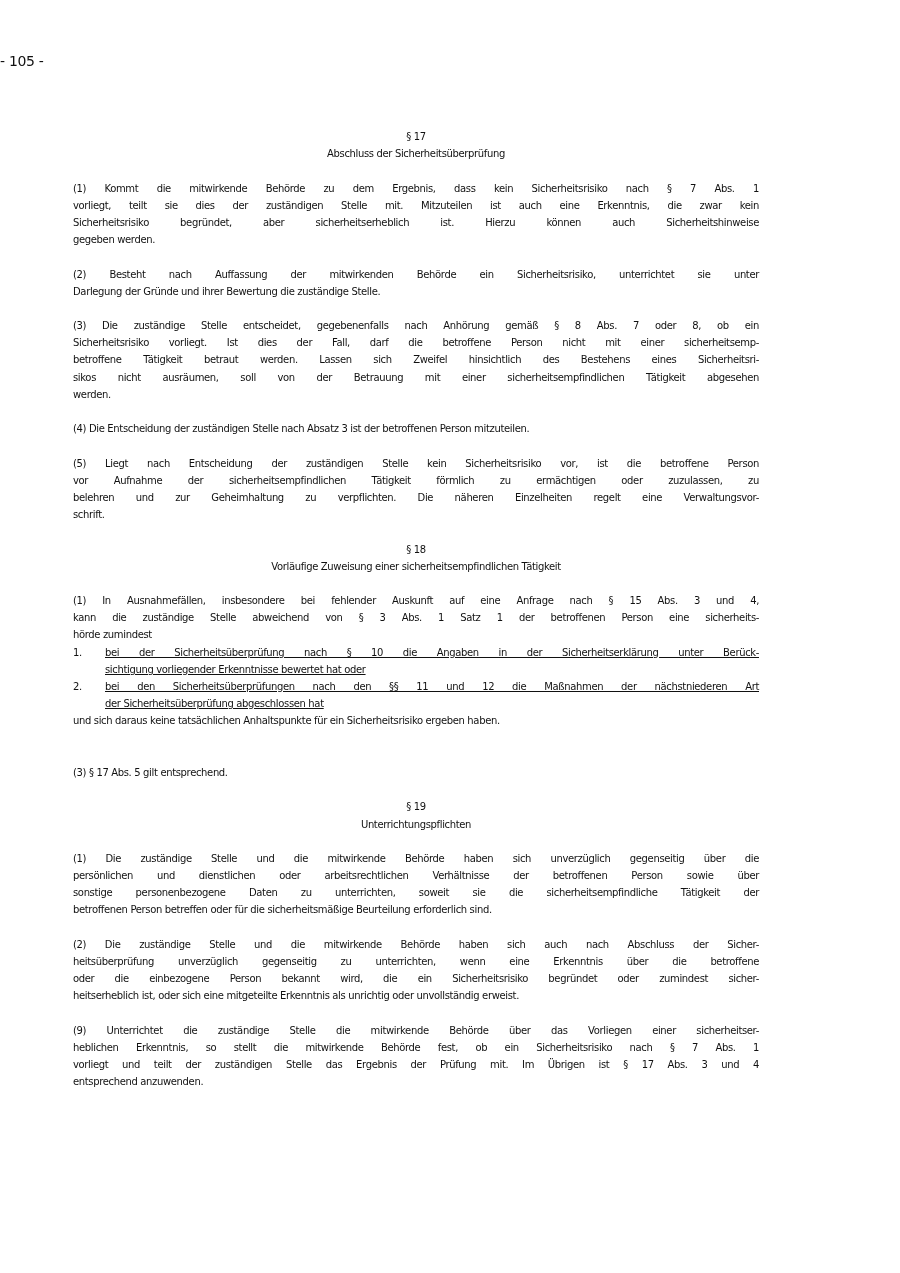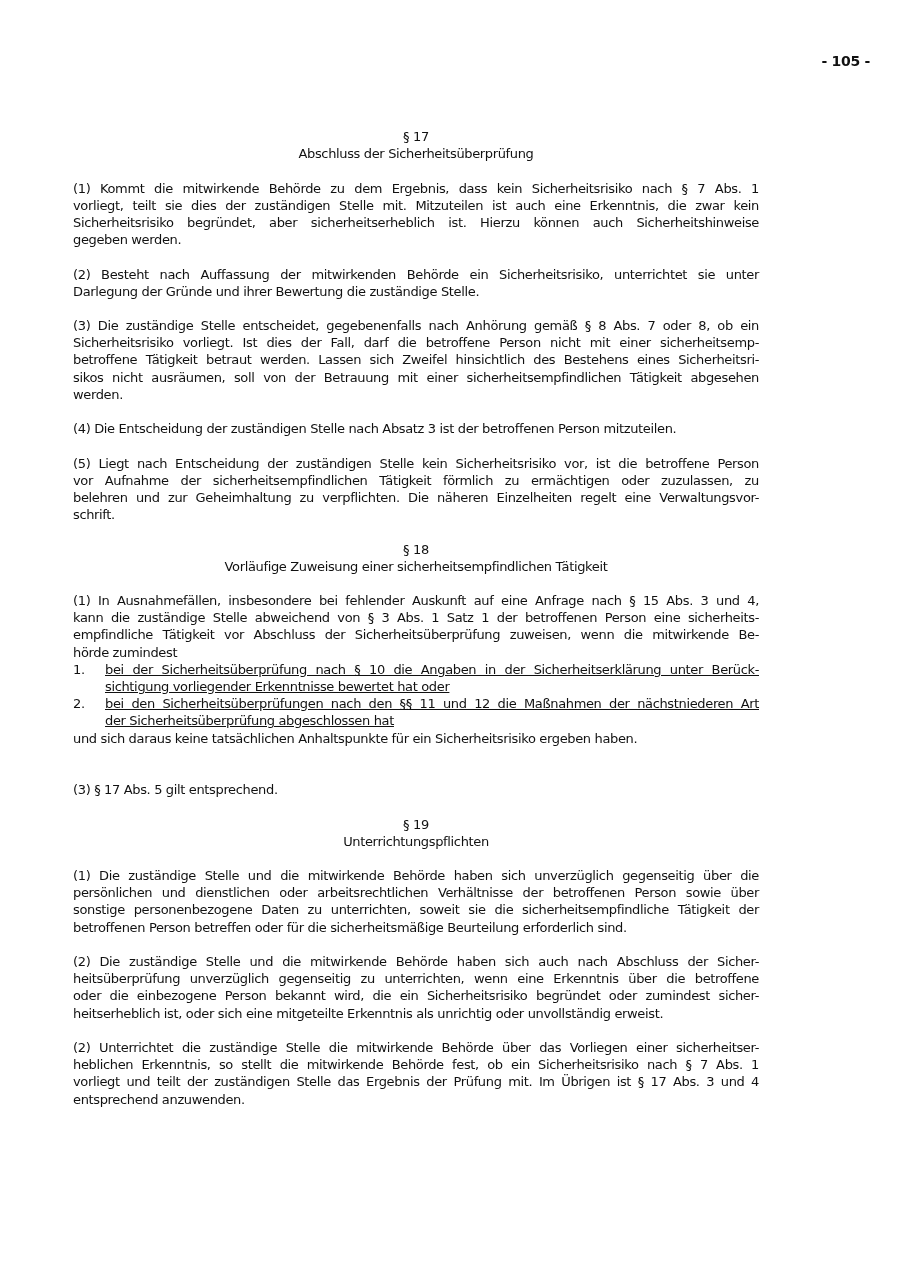--- a/index.html
+++ b/index.html
@@ -1,21 +1,21 @@
 <!DOCTYPE html>
 <html><head>
 <meta charset="utf-8">
 <style>
   html, body { margin: 0; padding: 0; background: #ffffff; }
   body { width: 900px; height: 1273px; position: relative; overflow: hidden;
          font-family: "DejaVu Sans", "Liberation Sans", sans-serif; color: #111; }
-  .page-number { position: absolute; top: 53px; left: 0; width: 832px; text-align: right;
-                 font-weight: bold; font-size: 14px; letter-spacing: -0.3px; padding-left: 38px; }
+  .page-number { position: absolute; top: 53px; left: 0; width: 832px; text-align: left;
+                 font-weight: normal; font-size: 14px; letter-spacing: -0.3px; }
   .content { position: absolute; left: 73px; top: 128px; width: 686px; }
-  .line { font-size: 13px; line-height: 17.2px; height: 17.2px; white-space: nowrap;
+  .line { font-size: 10px; line-height: 17.2px; height: 17.2px; white-space: nowrap;
           letter-spacing: -0.35px; }
   .just { text-align: justify; text-align-last: justify; }
   .left { text-align: left; }
   .gap { height: 17.2px; }
   .list-item { display: flex; }
   .list-num { width: 32px; flex: none; }
   .list-body { flex: 1; text-decoration: underline; }
   .heading .line { text-align: center; }
 </style>
 </head>
@@ -69,21 +69,20 @@
 
   <div class="heading">
     <div class="line">§ 18</div>
     <div class="line">Vorläufige Zuweisung einer sicherheitsempfindlichen Tätigkeit</div>
   </div>
   <div class="gap"></div>
 
   <div>
     <div class="line just">(1) In Ausnahmefällen, insbesondere bei fehlender Auskunft auf eine Anfrage nach § 15 Abs. 3 und 4,</div>
     <div class="line just">kann die zuständige Stelle abweichend von § 3 Abs. 1 Satz 1 der betroffenen Person eine sicherheits-</div>
-    <div class="line just">empfindliche Tätigkeit vor Abschluss der Sicherheitsüberprüfung zuweisen, wenn die mitwirkende Be-</div>
     <div class="line left">hörde zumindest</div>
     <div class="list-item">
       <div class="list-num line">1.</div>
       <div class="list-body">
         <div class="line just">bei der Sicherheitsüberprüfung nach § 10 die Angaben in der Sicherheitserklärung unter Berück-</div>
         <div class="line left">sichtigung vorliegender Erkenntnisse bewertet hat oder</div>
       </div>
     </div>
     <div class="list-item">
       <div class="list-num line">2.</div>
@@ -119,19 +118,19 @@
 
   <div>
     <div class="line just">(2) Die zuständige Stelle und die mitwirkende Behörde haben sich auch nach Abschluss der Sicher-</div>
     <div class="line just">heitsüberprüfung unverzüglich gegenseitig zu unterrichten, wenn eine Erkenntnis über die betroffene</div>
     <div class="line just">oder die einbezogene Person bekannt wird, die ein Sicherheitsrisiko begründet oder zumindest sicher-</div>
     <div class="line left">heitserheblich ist, oder sich eine mitgeteilte Erkenntnis als unrichtig oder unvollständig erweist.</div>
   </div>
   <div class="gap"></div>
 
   <div>
-    <div class="line just">(2) Unterrichtet die zuständige Stelle die mitwirkende Behörde über das Vorliegen einer sicherheitser-</div>
+    <div class="line just">(9) Unterrichtet die zuständige Stelle die mitwirkende Behörde über das Vorliegen einer sicherheitser-</div>
     <div class="line just">heblichen Erkenntnis, so stellt die mitwirkende Behörde fest, ob ein Sicherheitsrisiko nach § 7 Abs. 1</div>
     <div class="line just">vorliegt und teilt der zuständigen Stelle das Ergebnis der Prüfung mit. Im Übrigen ist § 17 Abs. 3 und 4</div>
     <div class="line left">entsprechend anzuwenden.</div>
   </div>
 
 </div>
 
 </body></html>

